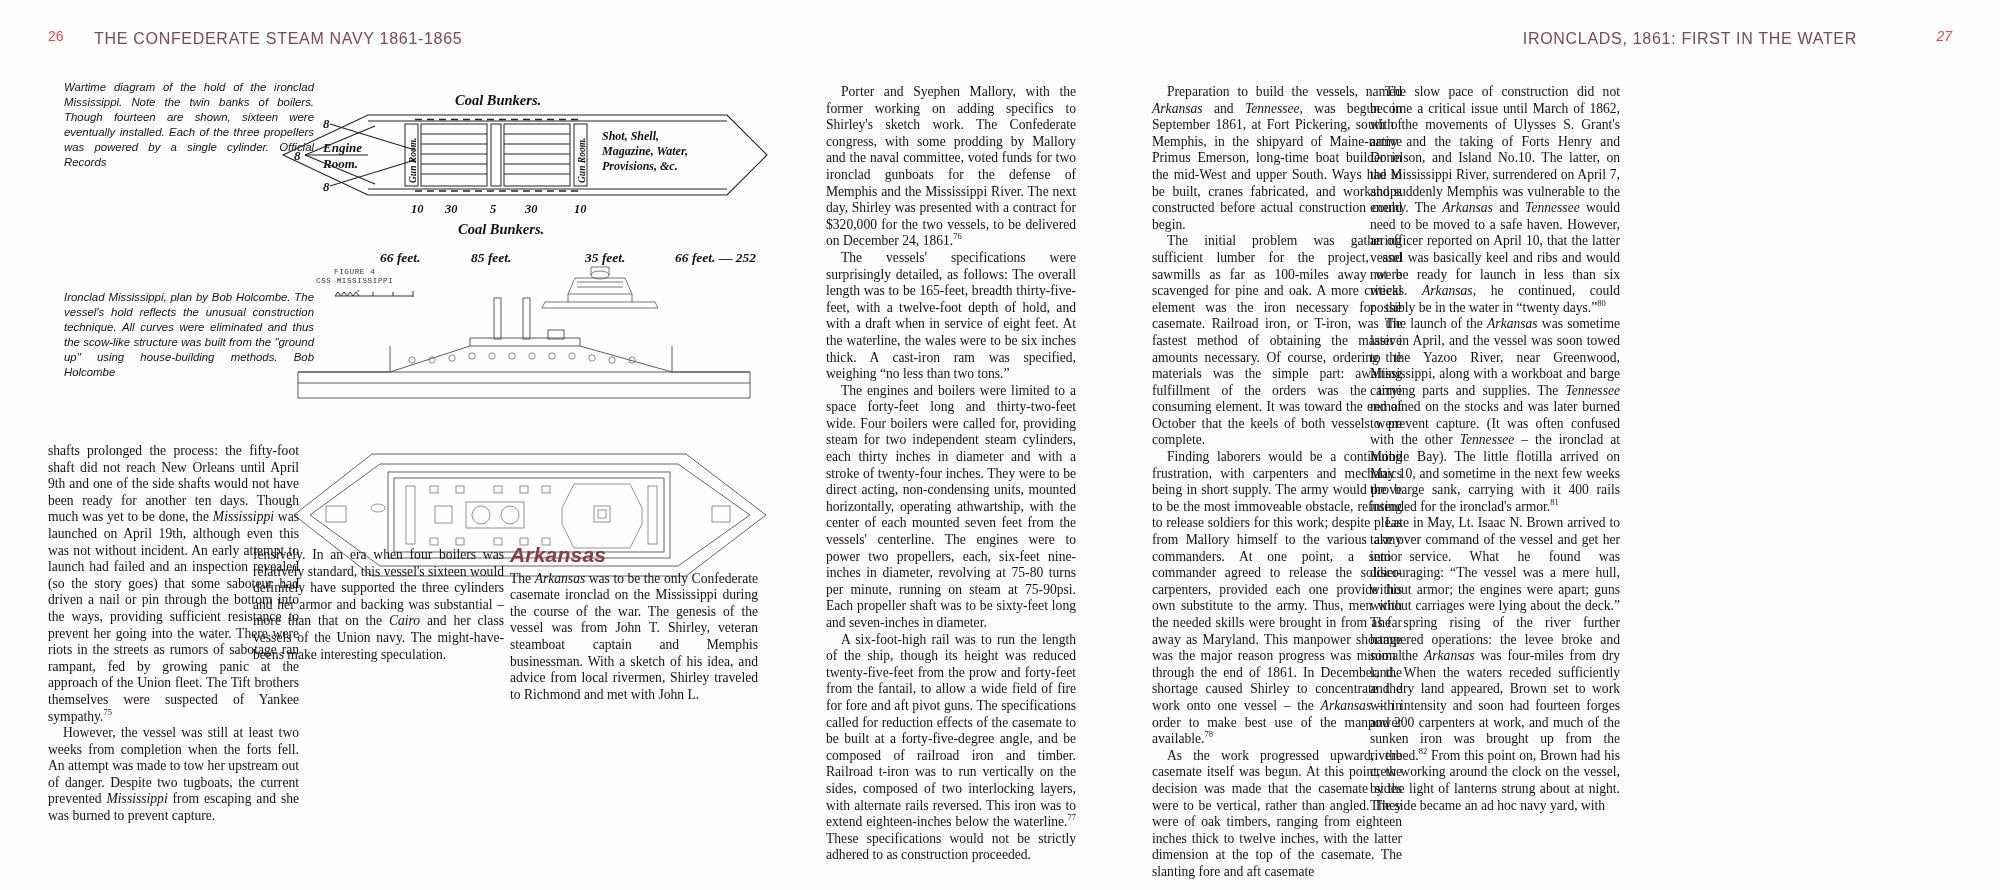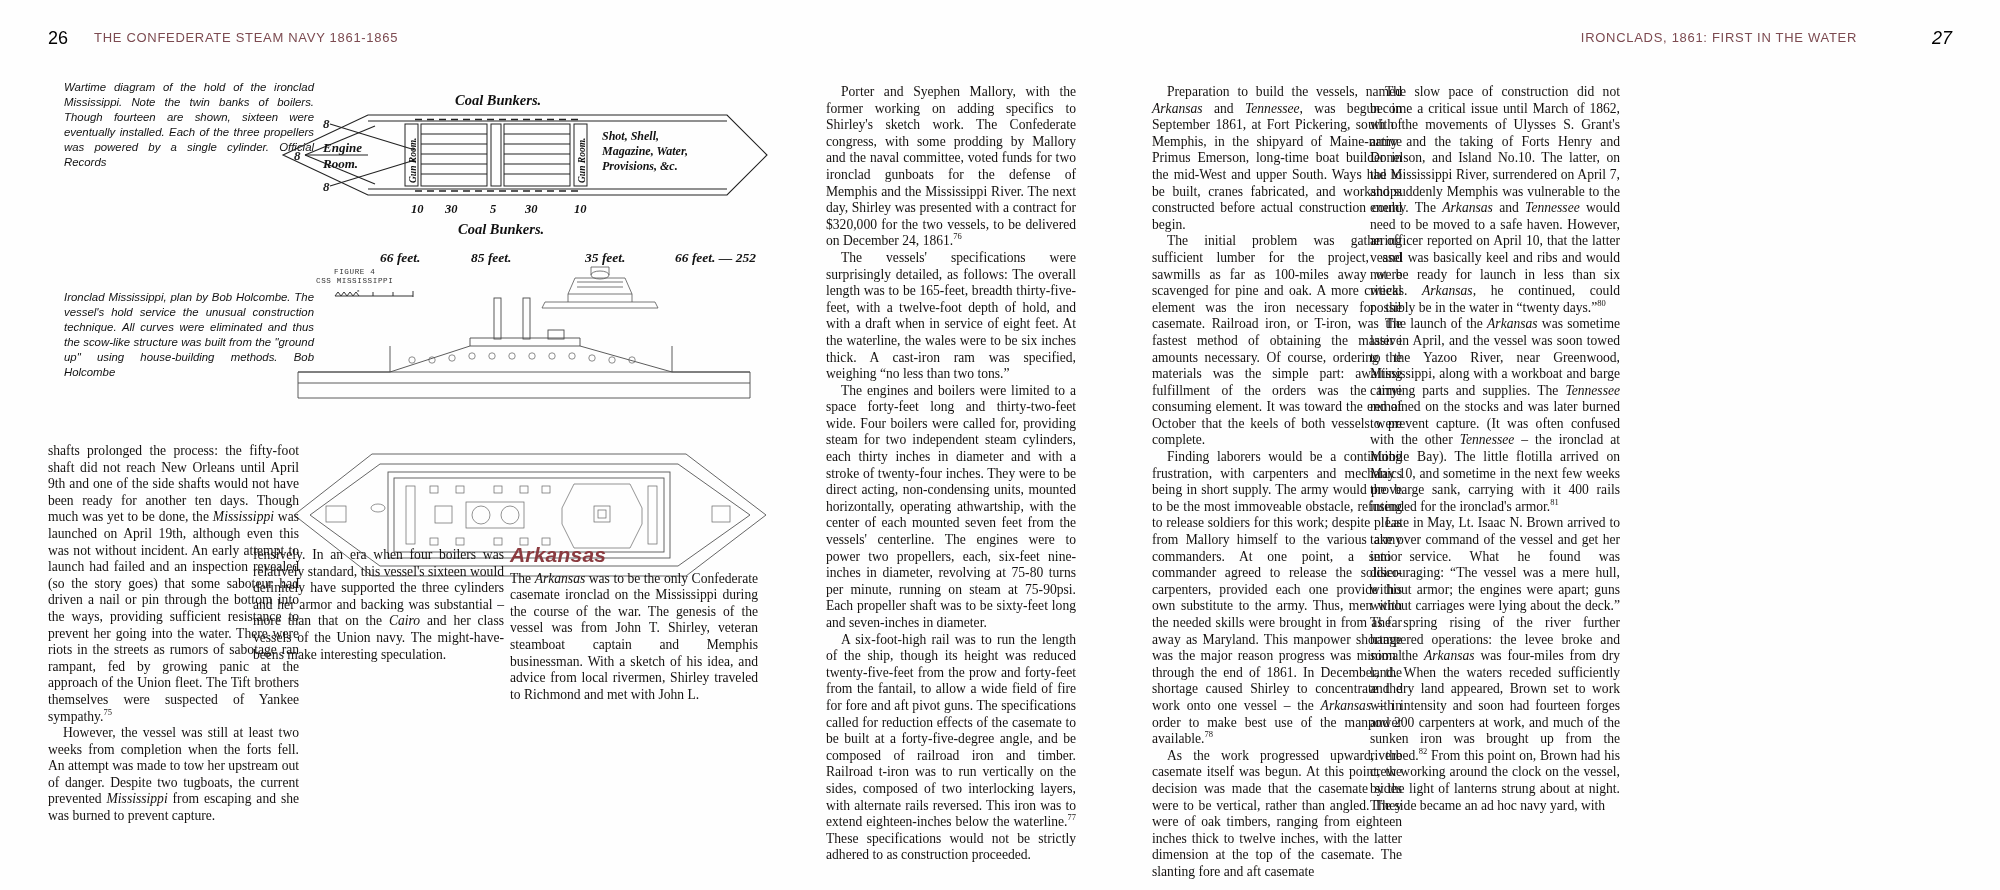--- a/index.html
+++ b/index.html
@@ -1,21 +1,21 @@
 <!DOCTYPE html>
 <html><head>
 <meta charset="utf-8">
 <style>
   html,body{margin:0;padding:0;background:#fff;}
   body{width:2000px;height:890px;font-family:"Liberation Serif",serif;color:#111;overflow:hidden;position:relative;}
   .page{position:absolute;inset:0;background:#fefefe;}
 
   
-  .runhead{position:absolute;font-family:"Liberation Sans",sans-serif;font-size:13px;letter-spacing:.7px;color:#7c4a50;white-space:nowrap;}
-  .folio{position:absolute;font-family:"Liberation Sans",sans-serif;font-size:18px;color:#000000;}
+  .runhead{position:absolute;font-family:"Liberation Sans",sans-serif;font-size:16px;letter-spacing:.7px;color:#7c4a50;white-space:nowrap;}
+  .folio{position:absolute;font-family:"Liberation Sans",sans-serif;font-size:14px;color:#ef4444;}
   #folio-left{left:48px;top:28px;}
   #runhead-left{left:94px;top:30px;}
   #runhead-right{right:143px;top:30px;}
   #folio-right{right:48px;top:28px;font-style:italic;}
 
   
   .caption{position:absolute;width:250px;font-family:"Liberation Sans",sans-serif;font-style:italic;font-size:11.4px;line-height:15.1px;color:#111;text-align:justify;margin-left:16px;}
   #caption-1{left:48px;top:80px;}
   #caption-2{left:48px;top:290px;}
 
@@ -55,21 +55,21 @@
 <body>
 
 <div class="page">
 
   <div class="folio" id="folio-left">26</div>
   <div class="runhead" id="runhead-left">THE CONFEDERATE STEAM NAVY 1861-1865</div>
   <div class="runhead" id="runhead-right">IRONCLADS, 1861: FIRST IN THE WATER</div>
   <div class="folio" id="folio-right">27</div>
 
   <div class="caption" id="caption-1">Wartime diagram of the hold of the ironclad Mississippi. Note the twin banks of boilers. Though fourteen are shown, sixteen were eventually installed. Each of the three propellers was powered by a single cylinder. Official Records</div>
-  <div class="caption" id="caption-2">Ironclad Mississippi, plan by Bob Holcombe. The vessel's hold service the unusual construction technique. All curves were eliminated and thus the scow-like structure was built from the "ground up" using house-building methods. Bob Holcombe</div>
+  <div class="caption" id="caption-2">Ironclad Mississippi, plan by Bob Holcombe. The vessel's hold reflects the unusual construction technique. All curves were eliminated and thus the scow-like structure was built from the "ground up" using house-building methods. Bob Holcombe</div>
 
   <div class="dg" id="diagram-hold">
     <svg width="500" height="205" viewBox="0 0 500 205">
       <g stroke="#222" fill="none" stroke-width="1.1">
 
         <path d="M 93 35 L 452 35 L 492 75 L 452 115 L 93 115 L 8 75 Z"></path>
 
         <path d="M 93 41 L 452 41"></path>
         <path d="M 93 109 L 452 109"></path>
 

